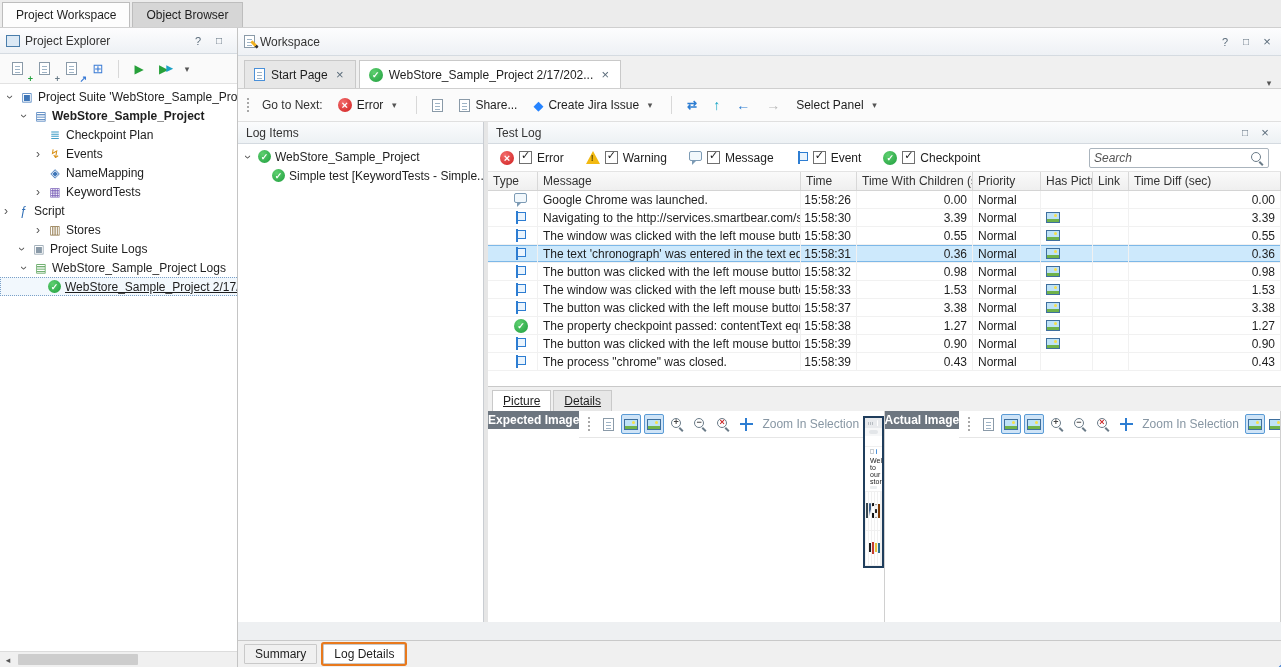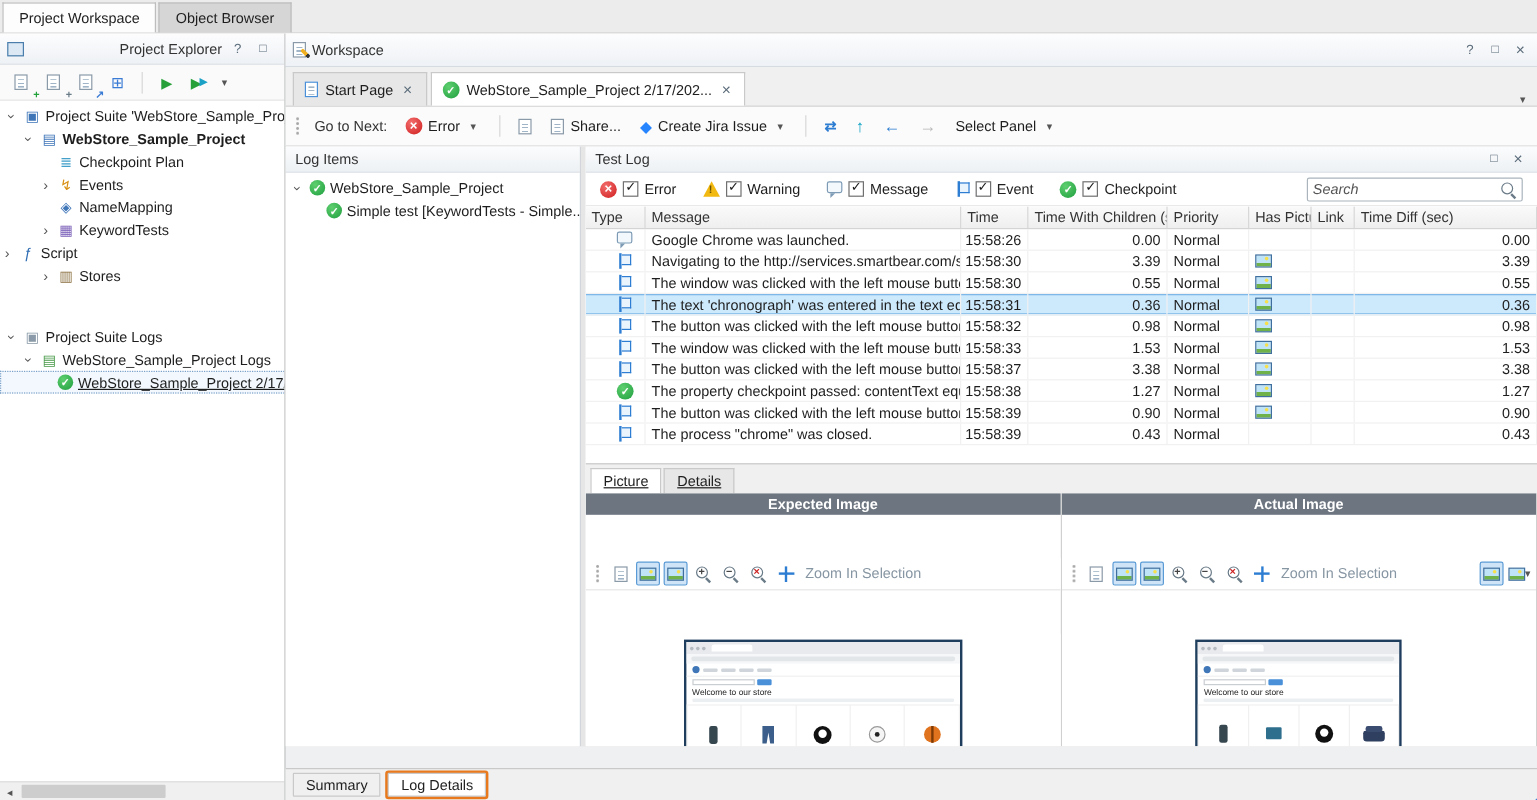--- a/index.html
+++ b/index.html
@@ -68,21 +68,21 @@
   .ic-diamond{color:#2684ff;font-size:13px;display:inline-block;}
   .ic-diamond::before{content:"◆";}
   .ic-merge{color:#2d7dd2;font-weight:bold;display:inline-block;}
   .ic-merge::before{content:"⇄";}
   .arr{font-weight:bold;font-size:14px;display:inline-block;line-height:1;}
   .arr-up{color:#12a3c4;} .arr-up::before{content:"↑";}
   .arr-left{color:#2d7dd2;} .arr-left::before{content:"←";}
   .arr-right{color:#b8b8b8;} .arr-right::before{content:"→";}
 
   
-  .left-panel{position:absolute;top:28px;left:0;width:276px;bottom:0;background:#fff;border-right:1px solid #c4c4c4;display:flex;flex-direction:column;text-align:right;}
+  .left-panel{position:absolute;top:28px;left:0;width:276px;bottom:0;background:#fff;border-right:1px solid #c4c4c4;display:flex;flex-direction:column;}
   .pe-hicon{width:14px;height:12px;border:1px solid #4a7dab;background:#dce9f5;flex:none;}
   .pe-toolbar{height:30px;background:#fafafa;border-bottom:1px solid #e2e2e2;display:flex;align-items:center;gap:3px;padding:0 5px;}
   .tbtn{position:relative;width:24px;height:24px;display:inline-flex;align-items:center;justify-content:center;border-radius:2px;flex:none;}
   .tree{flex:1;overflow:hidden;background:#fff;padding-top:3px;}
   .tree-item{height:19px;display:flex;align-items:center;gap:4px;white-space:nowrap;padding-right:6px;overflow:hidden;}
   .tree-item.bold .lbl{font-weight:bold;}
   .tree-item.selected{outline:1px dotted #7aa0c8;outline-offset:-1px;background:#f2f8fd;}
   .tree-item.selected .lbl{text-decoration:underline;}
   .exp{width:12px;display:inline-flex;justify-content:center;color:#555;font-size:12px;flex:none;}
   .exp-open::before{content:"›";display:inline-block;transform:rotate(90deg);}
@@ -147,21 +147,21 @@
   .col-priority{width:68px;flex:none;}
   .col-haspic{width:52px;flex:none;}
   .col-link{width:36px;flex:none;}
   .col-diff{flex:1;}
 
   .pd-tabs{height:25px;background:#f0f0f0;border-top:1px solid #c9c9c9;display:flex;align-items:flex-end;padding-left:4px;flex:none;text-decoration:underline;}
   .pd-tab{height:21px;display:flex;align-items:center;padding:0 10px;background:#e7e7e7;border:1px solid #c9c9c9;border-bottom:none;margin-right:2px;}
   .pd-tab.active{background:#fff;}
 
   .images{height:211px;display:flex;flex:none;background:#fff;}
-  .img-panel{width:50%;display:flex;flex-direction:column;border-right:1px solid #d0d0d0;overflow:hidden;gap:36px;}
+  .img-panel{width:50%;display:flex;flex-direction:row;border-right:1px solid #d0d0d0;overflow:hidden;}
   .img-title{height:18px;background:#6d7680;color:#fff;font-weight:bold;display:flex;align-items:center;justify-content:center;flex:none;}
   .img-toolbar{height:27px;background:#fff;border-bottom:1px solid #e6e6e6;display:flex;align-items:center;gap:3px;padding:0 4px;flex:none;}
   .ibtn{width:20px;height:20px;display:inline-flex;align-items:center;justify-content:center;border:1px solid transparent;border-radius:2px;flex:none;}
   .ibtn.tg{background:#cfe4f7;border-color:#5b9bd5;}
   .zoom-label{color:#8796a3;margin-left:3px;white-space:nowrap;}
   .img-view{flex:1;background:#fff;display:flex;justify-content:center;padding-top:5px;overflow:hidden;}
 
   
   .mini-store{background:#fff;border:2px solid #1f3d5c;display:flex;flex-direction:column;overflow:hidden;}
   .mini-store.expected{width:232px;height:152px;}
@@ -292,21 +292,21 @@
           <span class="exp exp-closed"></span>
           <span class="ti ti-script"></span>
           <span class="lbl">Script</span>
           <span class="plus"></span>
         </div>
         <div class="tree-item" style="padding-left: 32px;">
           <span class="exp exp-closed"></span>
           <span class="ti ti-stores"></span>
           <span class="lbl">Stores</span>
         </div>
-        <div class="tree-item" style="padding-left: 4px; margin-top: 32px;">
+        <div class="tree-item" style="padding-left: 16px;">
           <span class="exp exp-open"></span>
           <span class="ti ti-logs-folder"></span>
           <span class="lbl">Project Suite Logs</span>
         </div>
         <div class="tree-item" style="padding-left: 18px;">
           <span class="exp exp-open"></span>
           <span class="ti ti-project-logs"></span>
           <span class="lbl">WebStore_Sample_Project Logs</span>
         </div>
         <div class="tree-item selected" style="padding-left: 32px;">

